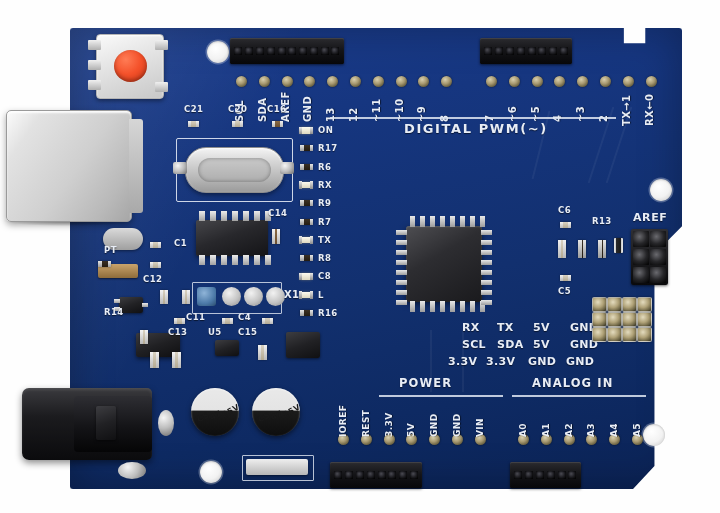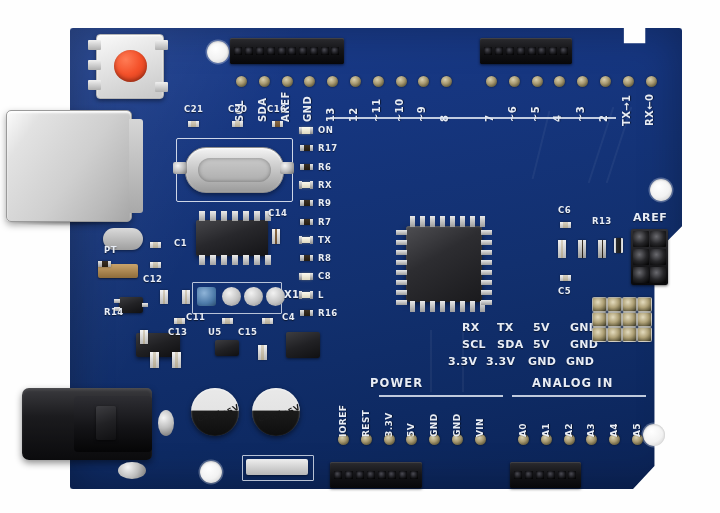--- a/index.html
+++ b/index.html
@@ -329,20 +329,21 @@
       <div class="silk v" style="left:495px;top:112px;">7</div>
       <div class="silk v" style="left:517.8px;top:112px;">~6</div>
       <div class="silk v" style="left:540.6px;top:112px;">~5</div>
       <div class="silk v" style="left:563.4px;top:112px;">4</div>
       <div class="silk v" style="left:586.2px;top:112px;">~3</div>
       <div class="silk v" style="left:609px;top:112px;">2</div>
       <div class="silk v" style="left:631.8px;top:116px;">TX→1</div>
       <div class="silk v" style="left:654.6px;top:116px;">RX←0</div>
     </div>
 
+  <div class="silk big" style="left:404px;top:122px;">DIGITAL PWM(~)</div>
   <div class="silkline" style="left:330px;top:117px;width:286px;"></div>
 
   <div class="hdr" style="left:330px;top:462px;height:26px;padding:0 3px;">
     <span class="slot"></span>
     <span class="slot"></span>
     <span class="slot"></span>
     <span class="slot"></span>
     <span class="slot"></span>
     <span class="slot"></span>
     <span class="slot"></span>
@@ -385,21 +386,21 @@
     </div>
   <div id="analog-labels">
       <div class="silk v" style="left:528px;top:428px;font-size:9px;">A0</div>
       <div class="silk v" style="left:550.8px;top:428px;font-size:9px;">A1</div>
       <div class="silk v" style="left:573.6px;top:428px;font-size:9px;">A2</div>
       <div class="silk v" style="left:596.4px;top:428px;font-size:9px;">A3</div>
       <div class="silk v" style="left:619.2px;top:428px;font-size:9px;">A4</div>
       <div class="silk v" style="left:642px;top:428px;font-size:9px;">A5</div>
     </div>
 
-  <div class="silk mid" style="left:370px;top:378px;">POWER</div>
+  <div class="silk mid" style="left:399px;top:378px;">POWER</div>
   <div class="silkline" style="left:379px;top:395px;width:124px;"></div>
 
   <div class="silk mid" style="left:532px;top:378px;">ANALOG IN</div>
   <div class="silkline" style="left:512px;top:395px;width:134px;"></div>
 
   <div id="breakout-labels">
       <div class="silk" style="left:462px;top:322px;font-size:11px;letter-spacing:.3px;">RX</div>
       <div class="silk" style="left:497px;top:322px;font-size:11px;letter-spacing:.3px;">TX</div>
       <div class="silk" style="left:533px;top:322px;font-size:11px;letter-spacing:.3px;">5V</div>
       <div class="silk" style="left:570px;top:322px;font-size:11px;letter-spacing:.3px;">GND</div>
@@ -612,21 +613,21 @@
   <div class="silk sm" style="left:268px;top:209px;">C14</div>
 
   <div class="silk sm" style="left:104px;top:246px;">PT</div>
   <div class="silk sm" style="left:174px;top:239px;">C1</div>
   <div class="silk sm" style="left:143px;top:275px;">C12</div>
   <div class="silk sm" style="left:104px;top:308px;">R14</div>
   <div class="silk sm" style="left:186px;top:313px;">C11</div>
   <div class="silk sm" style="left:168px;top:328px;">C13</div>
   <div class="silk sm" style="left:208px;top:328px;">U5</div>
   <div class="silk sm" style="left:238px;top:328px;">C15</div>
-  <div class="silk sm" style="left:238px;top:313px;margin-left:44px;">C4</div>
+  <div class="silk sm" style="left:238px;top:313px;">C4</div>
   <div class="silk sm" style="left:284px;top:290px;font-size:10px;">X1</div>
 
   <div class="silk sm" style="left:558px;top:206px;">C6</div>
   <div class="silk sm" style="left:592px;top:217px;">R13</div>
   <div class="silk sm" style="left:558px;top:287px;">C5</div>
 
   <div style="position:absolute;left:246px;top:459px;width:62px;height:16px;border-radius:2px;
               background:linear-gradient(180deg,#efefef,#b7b7b7);box-shadow:0 1px 2px rgba(0,0,0,.4);"></div>
   <div class="silkbox" style="left:242px;top:455px;width:70px;height:24px;"></div>
 

